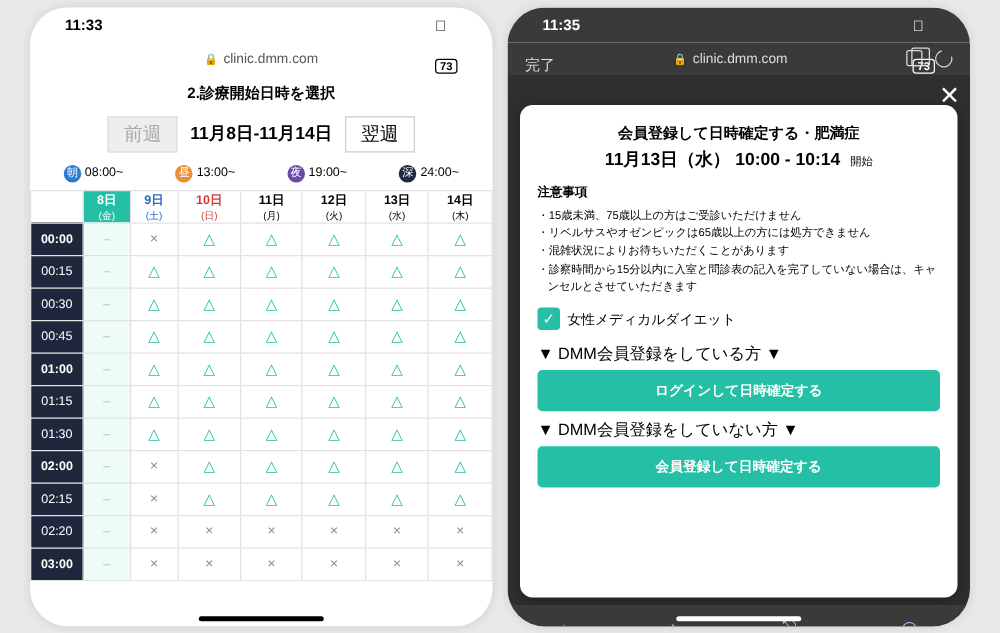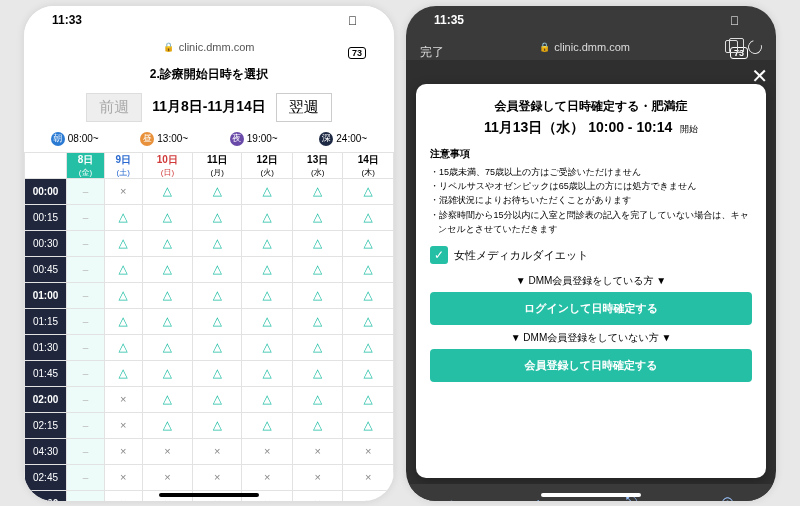--- a/index.html
+++ b/index.html
@@ -73,21 +73,21 @@
   .sheet h3 { text-align:center; font-size:12px; font-weight:600; margin-bottom:4px;}
   .datetime { text-align:center; font-size:14px; font-weight:700; margin-bottom:8px;}
   .datetime .sm{ font-size:9px; font-weight:400; margin-left:4px;}
   .notice-red { background:#fbeeee; color:#c33; font-size:9px; padding:8px; border-radius:4px; line-height:1.5; margin-bottom:8px; text-align:center;}
   .notes-title{ font-size:10px; font-weight:700; margin-bottom:4px;margin-top:10px;}
   .notes { font-size:9px; line-height:1.6; margin-bottom:10px;}
   .notes li{ list-style:none; text-indent:-8px; padding-left:8px;}
   .confirm { display:flex; align-items:center; gap:6px; font-size:11px; margin-bottom:10px;}
   .confirm .cb { width:18px; height:18px; background:#24bfa5; border-radius:3px; color:#fff;
     display:flex; align-items:center; justify-content:center; font-size:12px;}
-  .sect-label { text-align:center; font-size:10px; margin:4px 0;}
+  .sect-label { text-align:left; font-size:13px; margin:4px 0;}
   .cta { background:#24bfa5; color:#fff; text-align:center; font-size:11px; font-weight:600;
     padding:9px 0; border-radius:4px; margin-bottom:6px;}
   .bottombar { position:absolute; bottom:0; left:0; right:0; height:36px;
     background:#3a3a3a; display:flex; justify-content:space-around; align-items:center;
     color:#9cc5ff; font-size:15px;}
   .bottombar span:nth-child(1){ opacity:.4;}
   .done { font-size:12px;margin-top:12px; }
   .rightset{ display:flex; gap:10px; align-items:center;}
   .sq{ width:13px;height:13px;border:1.5px solid #ddd; border-radius:2px; position:relative;}
   .sq::after{content:"";position:absolute;width:13px;height:13px;border:1.5px solid #ddd;border-radius:2px;left:3px;top:-3px;}
@@ -211,30 +211,20 @@
           <tr>
             <th>01:30</th>
             <td class=" sel"><span class="dash">–</span></td>
             <td class=""><span class="tri">△</span></td>
             <td class=""><span class="tri">△</span></td>
             <td class=""><span class="tri">△</span></td>
             <td class=""><span class="tri">△</span></td>
             <td class=""><span class="tri">△</span></td>
             <td class=""><span class="tri">△</span></td>
           </tr>
-          <tr>
-            <th>01:45</th>
-            <td class=" sel"><span class="dash">–</span></td>
-            <td class=""><span class="tri">△</span></td>
-            <td class=""><span class="tri">△</span></td>
-            <td class=""><span class="tri">△</span></td>
-            <td class=""><span class="tri">△</span></td>
-            <td class=""><span class="tri">△</span></td>
-            <td class=""><span class="tri">△</span></td>
-          </tr>
           <tr class="hour">
             <th>02:00</th>
             <td class=" sel"><span class="dash">–</span></td>
             <td class=""><span class="x">×</span></td>
             <td class=""><span class="tri">△</span></td>
             <td class=""><span class="tri">△</span></td>
             <td class=""><span class="tri">△</span></td>
             <td class=""><span class="tri">△</span></td>
             <td class=""><span class="tri">△</span></td>
           </tr>
@@ -242,31 +232,21 @@
             <th>02:15</th>
             <td class=" sel"><span class="dash">–</span></td>
             <td class=""><span class="x">×</span></td>
             <td class=""><span class="tri">△</span></td>
             <td class=""><span class="tri">△</span></td>
             <td class=""><span class="tri">△</span></td>
             <td class=""><span class="tri">△</span></td>
             <td class=""><span class="tri">△</span></td>
           </tr>
           <tr>
-            <th>04:30</th>
-            <td class=" sel"><span class="dash">–</span></td>
-            <td class=""><span class="x">×</span></td>
-            <td class=""><span class="x">×</span></td>
-            <td class=""><span class="x">×</span></td>
-            <td class=""><span class="x">×</span></td>
-            <td class=""><span class="x">×</span></td>
-            <td class=""><span class="x">×</span></td>
-          </tr>
-          <tr>
-            <th>02:45</th>
+            <th>02:20</th>
             <td class=" sel"><span class="dash">–</span></td>
             <td class=""><span class="x">×</span></td>
             <td class=""><span class="x">×</span></td>
             <td class=""><span class="x">×</span></td>
             <td class=""><span class="x">×</span></td>
             <td class=""><span class="x">×</span></td>
             <td class=""><span class="x">×</span></td>
           </tr>
           <tr class="hour">
             <th>03:00</th>

